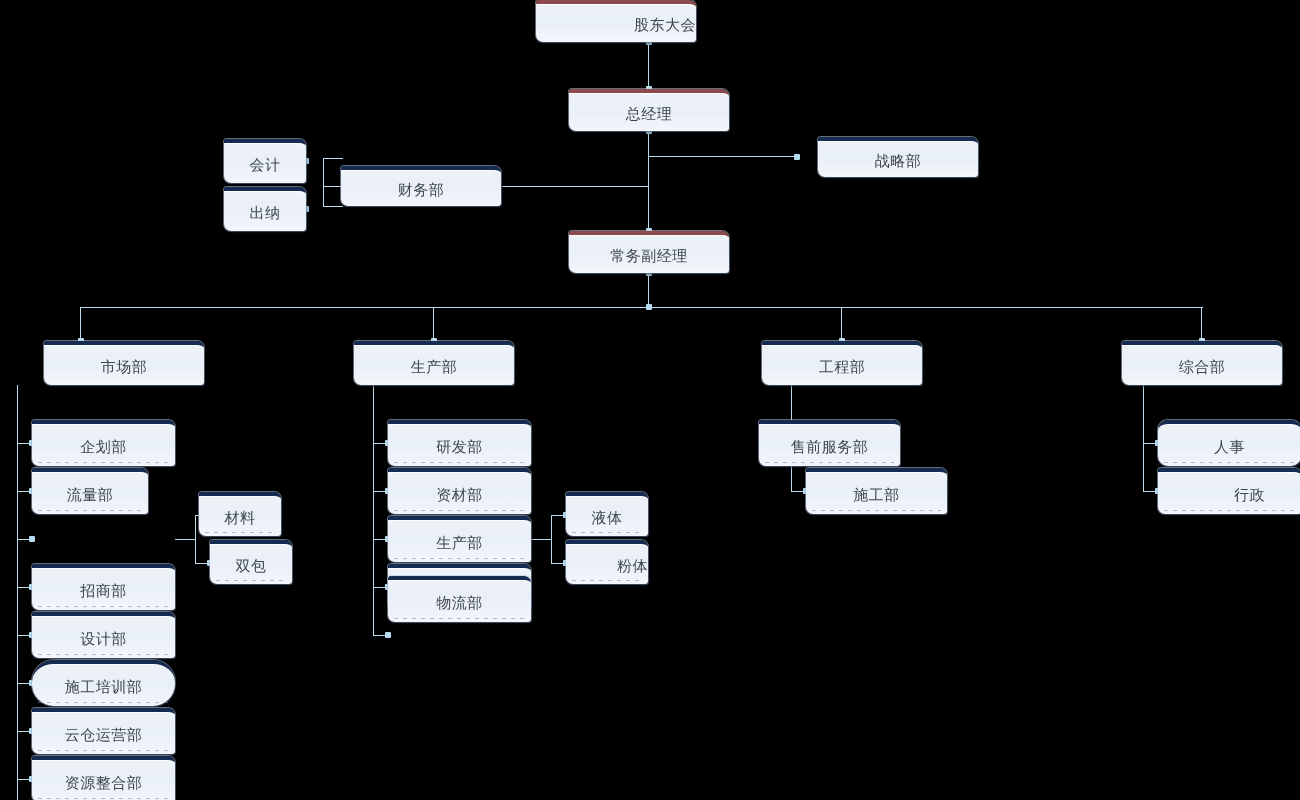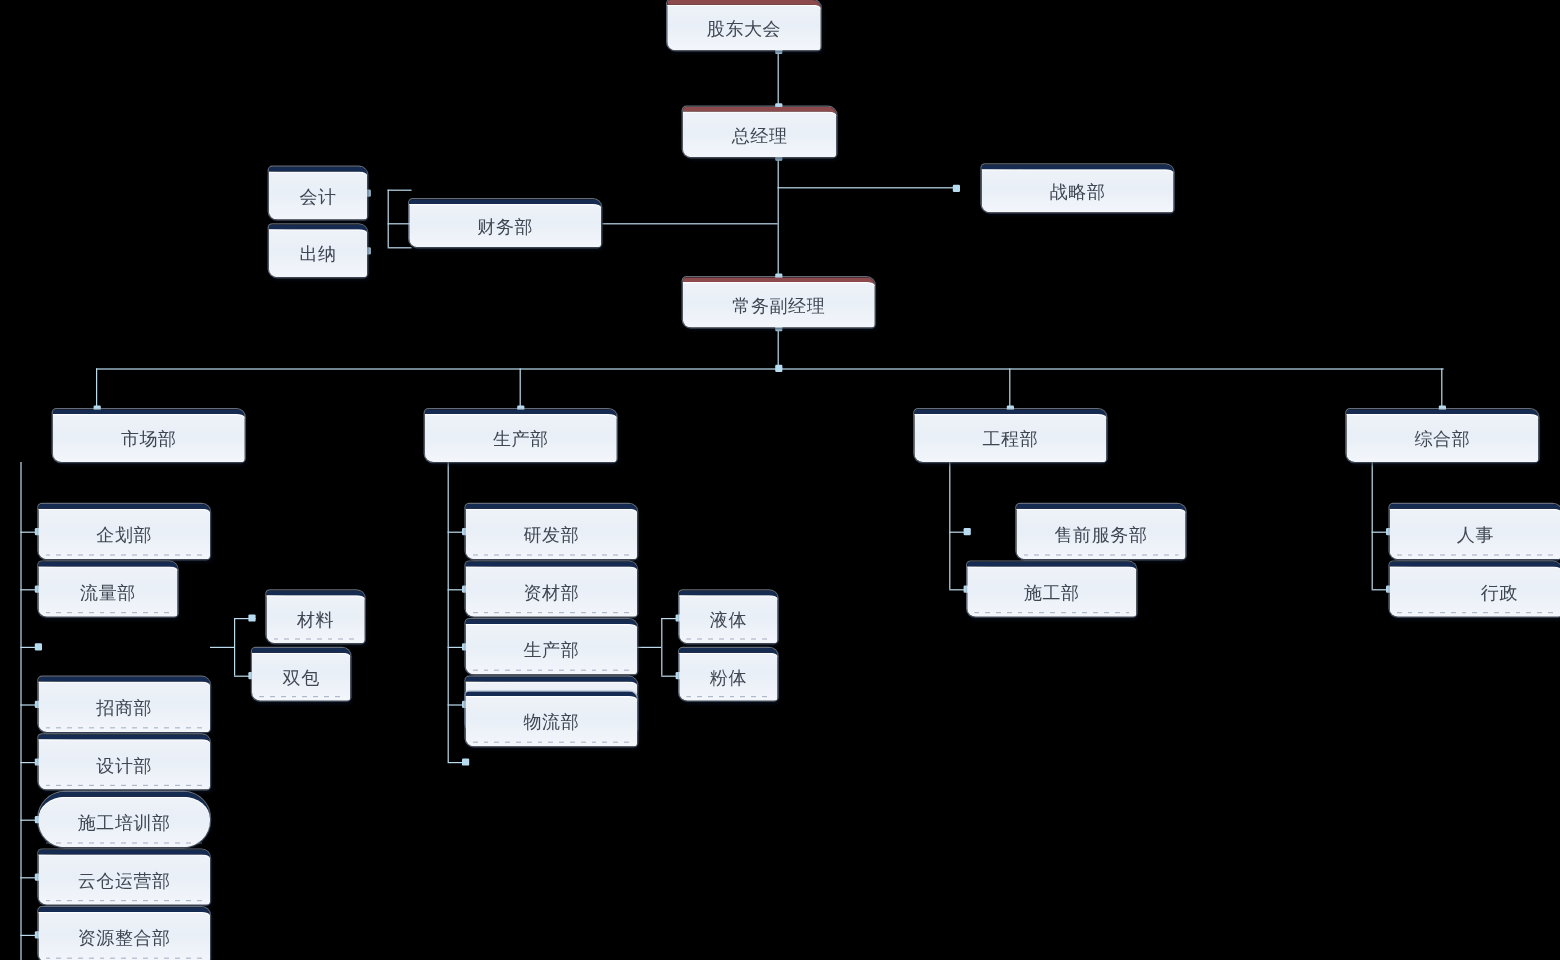--- a/index.html
+++ b/index.html
@@ -118,24 +118,24 @@
     <div class="dot" style="left: 385px; top: 488px;"></div>
     <div class="dot" style="left: 385px; top: 536px;"></div>
     <div class="dot" style="left: 385px; top: 584px;"></div>
     <div class="dot" style="left: 385px; top: 632px;"></div>
     <div class="dot" style="left: 563px; top: 512px;"></div>
     <div class="dot" style="left: 563px; top: 560px;"></div>
     <div class="dot" style="left: 803px; top: 440px;"></div>
     <div class="dot" style="left: 803px; top: 488px;"></div>
     <div class="dot" style="left: 1155px; top: 440px;"></div>
     <div class="dot" style="left: 1155px; top: 488px;"></div>
-    <div class="node red" style="left: 556px; top: 0px; width: 128px; height: 42px;">
+    <div class="node red" style="left: 536px; top: 0px; width: 160px; height: 42px; justify-content: flex-end;">
       <span class="lbl">股东大会</span>
     </div>
-    <div class="node red" style="left: 569px; top: 89px; width: 128px; height: 42px;">
+    <div class="node red" style="left: 569px; top: 89px; width: 160px; height: 42px;">
       <span class="lbl">总经理</span>
     </div>
     <div class="node" style="left: 341px; top: 166px; width: 160px; height: 40px;">
       <span class="lbl">财务部</span>
     </div>
     <div class="node" style="left: 224px; top: 139px; width: 82px; height: 44px;">
       <span class="lbl">会计</span>
     </div>
     <div class="node" style="left: 224px; top: 187px; width: 82px; height: 44px;">
       <span class="lbl">出纳</span>
@@ -172,21 +172,21 @@
     </div>
     <div class="node sub" style="left: 32px; top: 660px; width: 143px; height: 46px; border-radius: 22px;">
       <span class="lbl">施工培训部</span>
     </div>
     <div class="node sub" style="left: 32px; top: 708px; width: 143px; height: 46px;">
       <span class="lbl">云仓运营部</span>
     </div>
     <div class="node sub" style="left: 32px; top: 756px; width: 143px; height: 46px;">
       <span class="lbl">资源整合部</span>
     </div>
-    <div class="node sub" style="left: 222px; top: 492px; width: 82px; height: 44px;">
+    <div class="node sub" style="left: 199px; top: 492px; width: 82px; height: 44px;">
       <span class="lbl">材料</span>
     </div>
     <div class="node sub" style="left: 210px; top: 540px; width: 82px; height: 44px;">
       <span class="lbl">双包</span>
     </div>
     <div class="node sub" style="left: 388px; top: 420px; width: 143px; height: 46px;">
       <span class="lbl">研发部</span>
     </div>
     <div class="node sub" style="left: 388px; top: 468px; width: 143px; height: 46px;">
       <span class="lbl">资材部</span>
@@ -196,28 +196,28 @@
     </div>
     <div class="node sub" style="left: 388px; top: 564px; width: 143px; height: 46px;">
       <span class="lbl">质检部</span>
     </div>
     <div class="node sub" style="left: 388px; top: 576px; width: 143px; height: 46px;">
       <span class="lbl">物流部</span>
     </div>
     <div class="node sub" style="left: 566px; top: 492px; width: 82px; height: 44px;">
       <span class="lbl">液体</span>
     </div>
-    <div class="node sub" style="left: 566px; top: 540px; width: 82px; height: 44px;">
+    <div class="node sub" style="left: 566px; top: 540px; width: 82px; height: 44px; justify-content: flex-end;">
       <span class="lbl">粉体</span>
     </div>
-    <div class="node sub" style="left: 847px; top: 420px; width: 141px; height: 46px;">
+    <div class="node sub" style="left: 759px; top: 420px; width: 141px; height: 46px;">
       <span class="lbl">售前服务部</span>
     </div>
     <div class="node sub" style="left: 806px; top: 468px; width: 141px; height: 46px;">
       <span class="lbl">施工部</span>
     </div>
-    <div class="node sub" style="left: 1158px; top: 420px; width: 143px; height: 46px;">
+    <div class="node sub" style="left: 1158px; top: 420px; width: 143px; height: 46px; border-radius: 10px;">
       <span class="lbl">人事</span>
     </div>
     <div class="node sub" style="left: 1158px; top: 468px; width: 143px; height: 46px; padding-left: 40px;">
       <span class="lbl">行政</span>
     </div>
   </div>
 
 </body></html>

